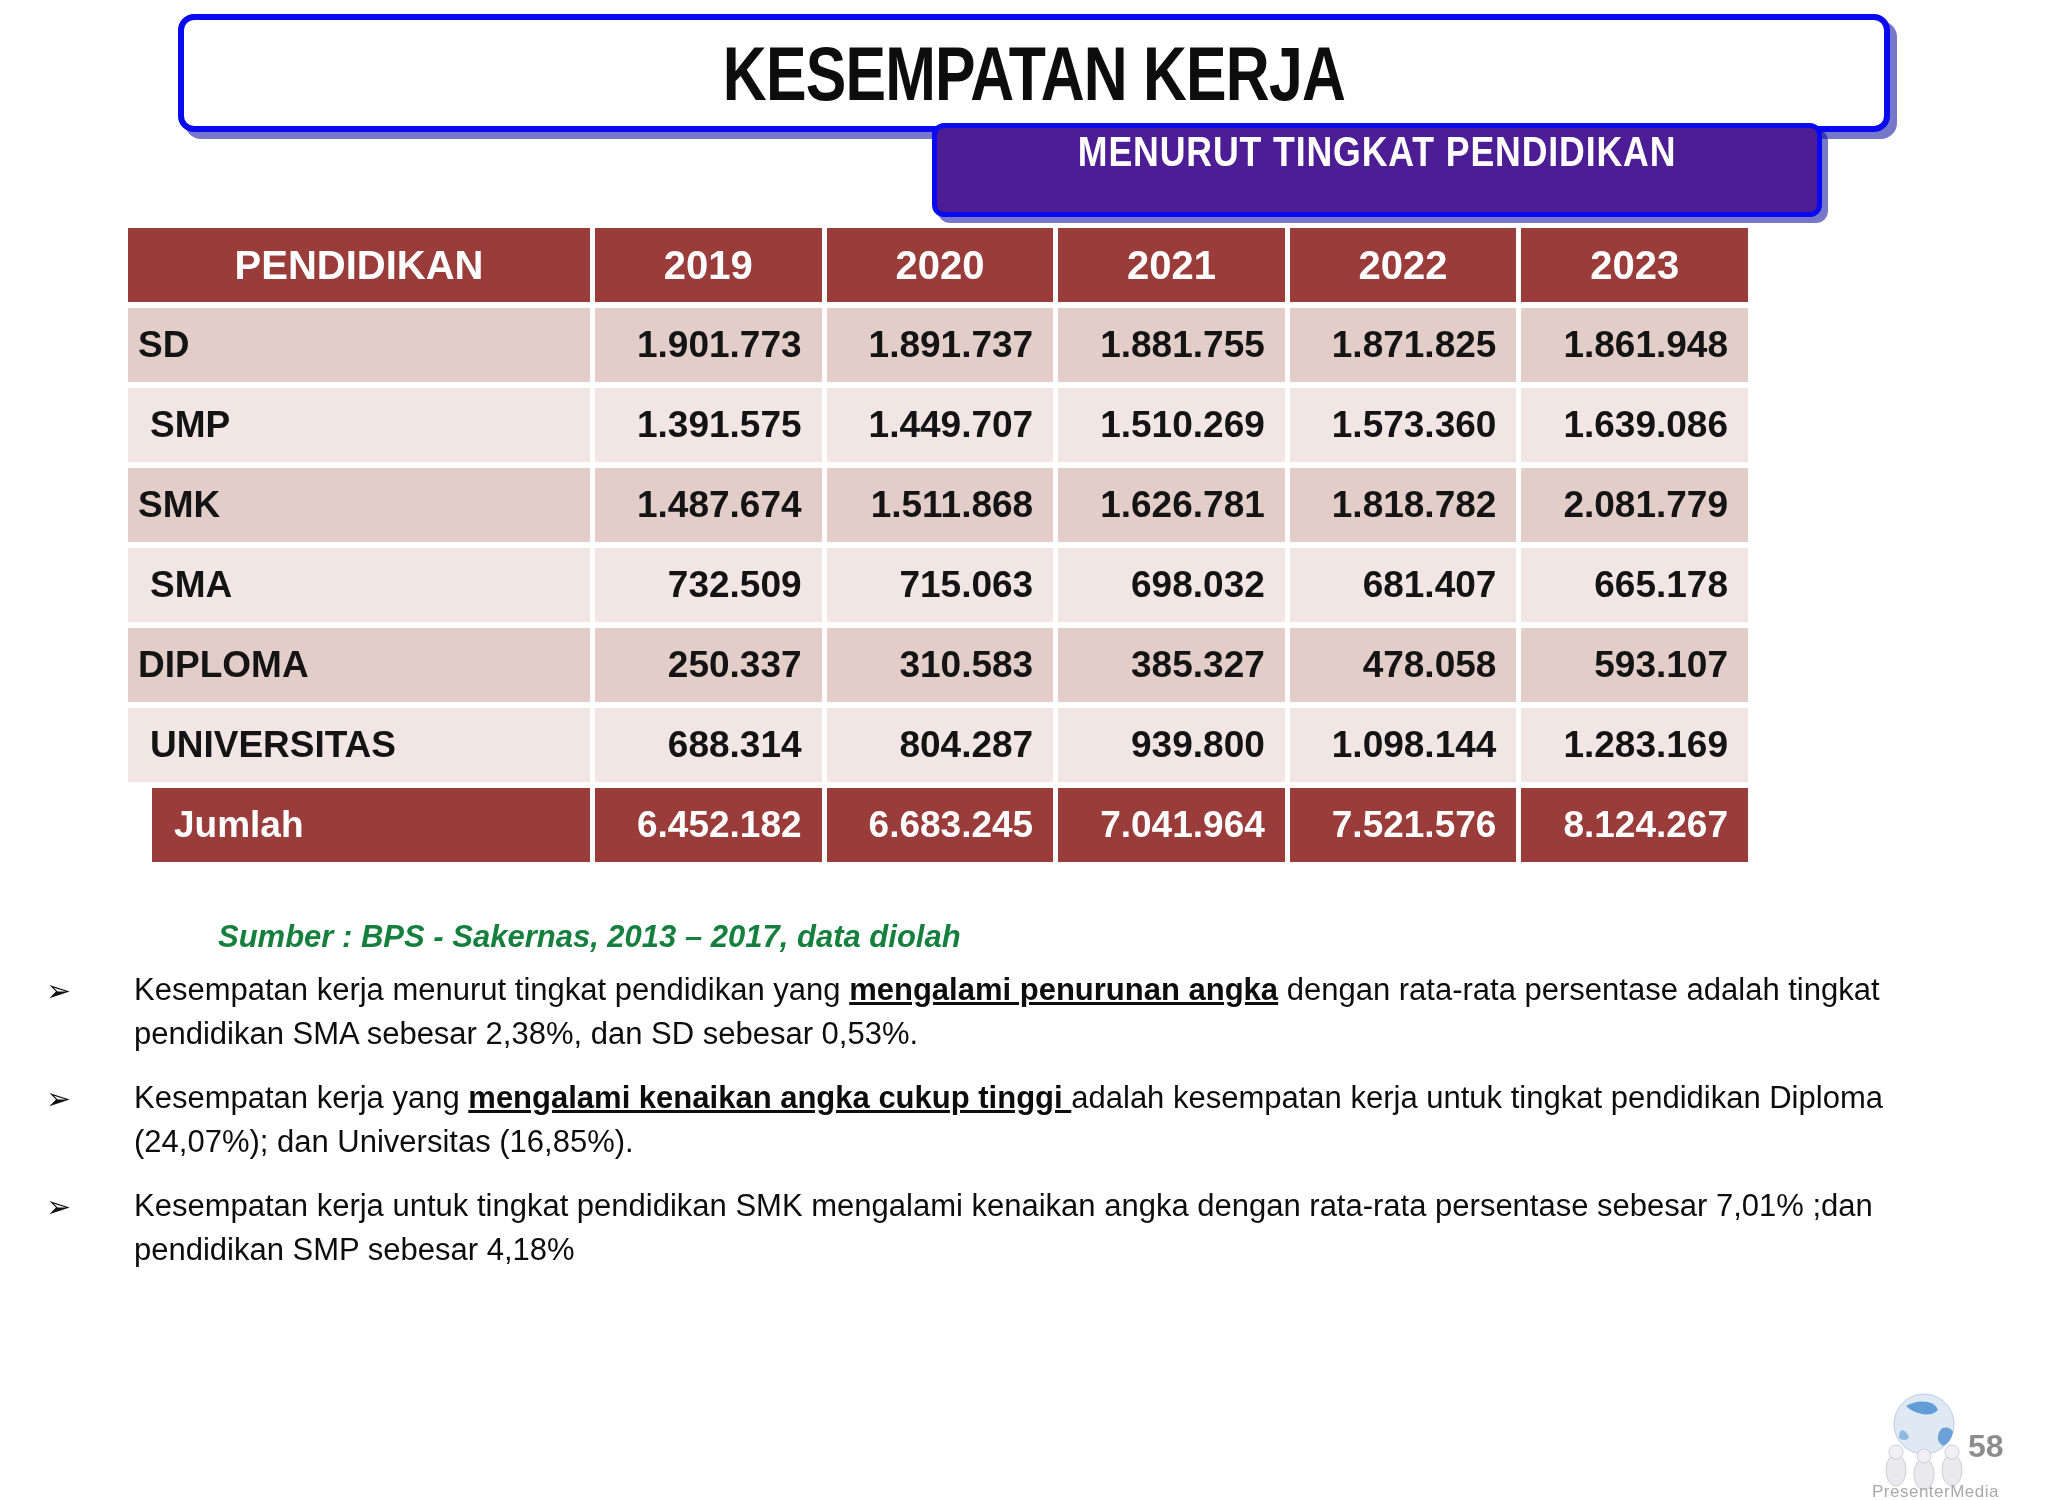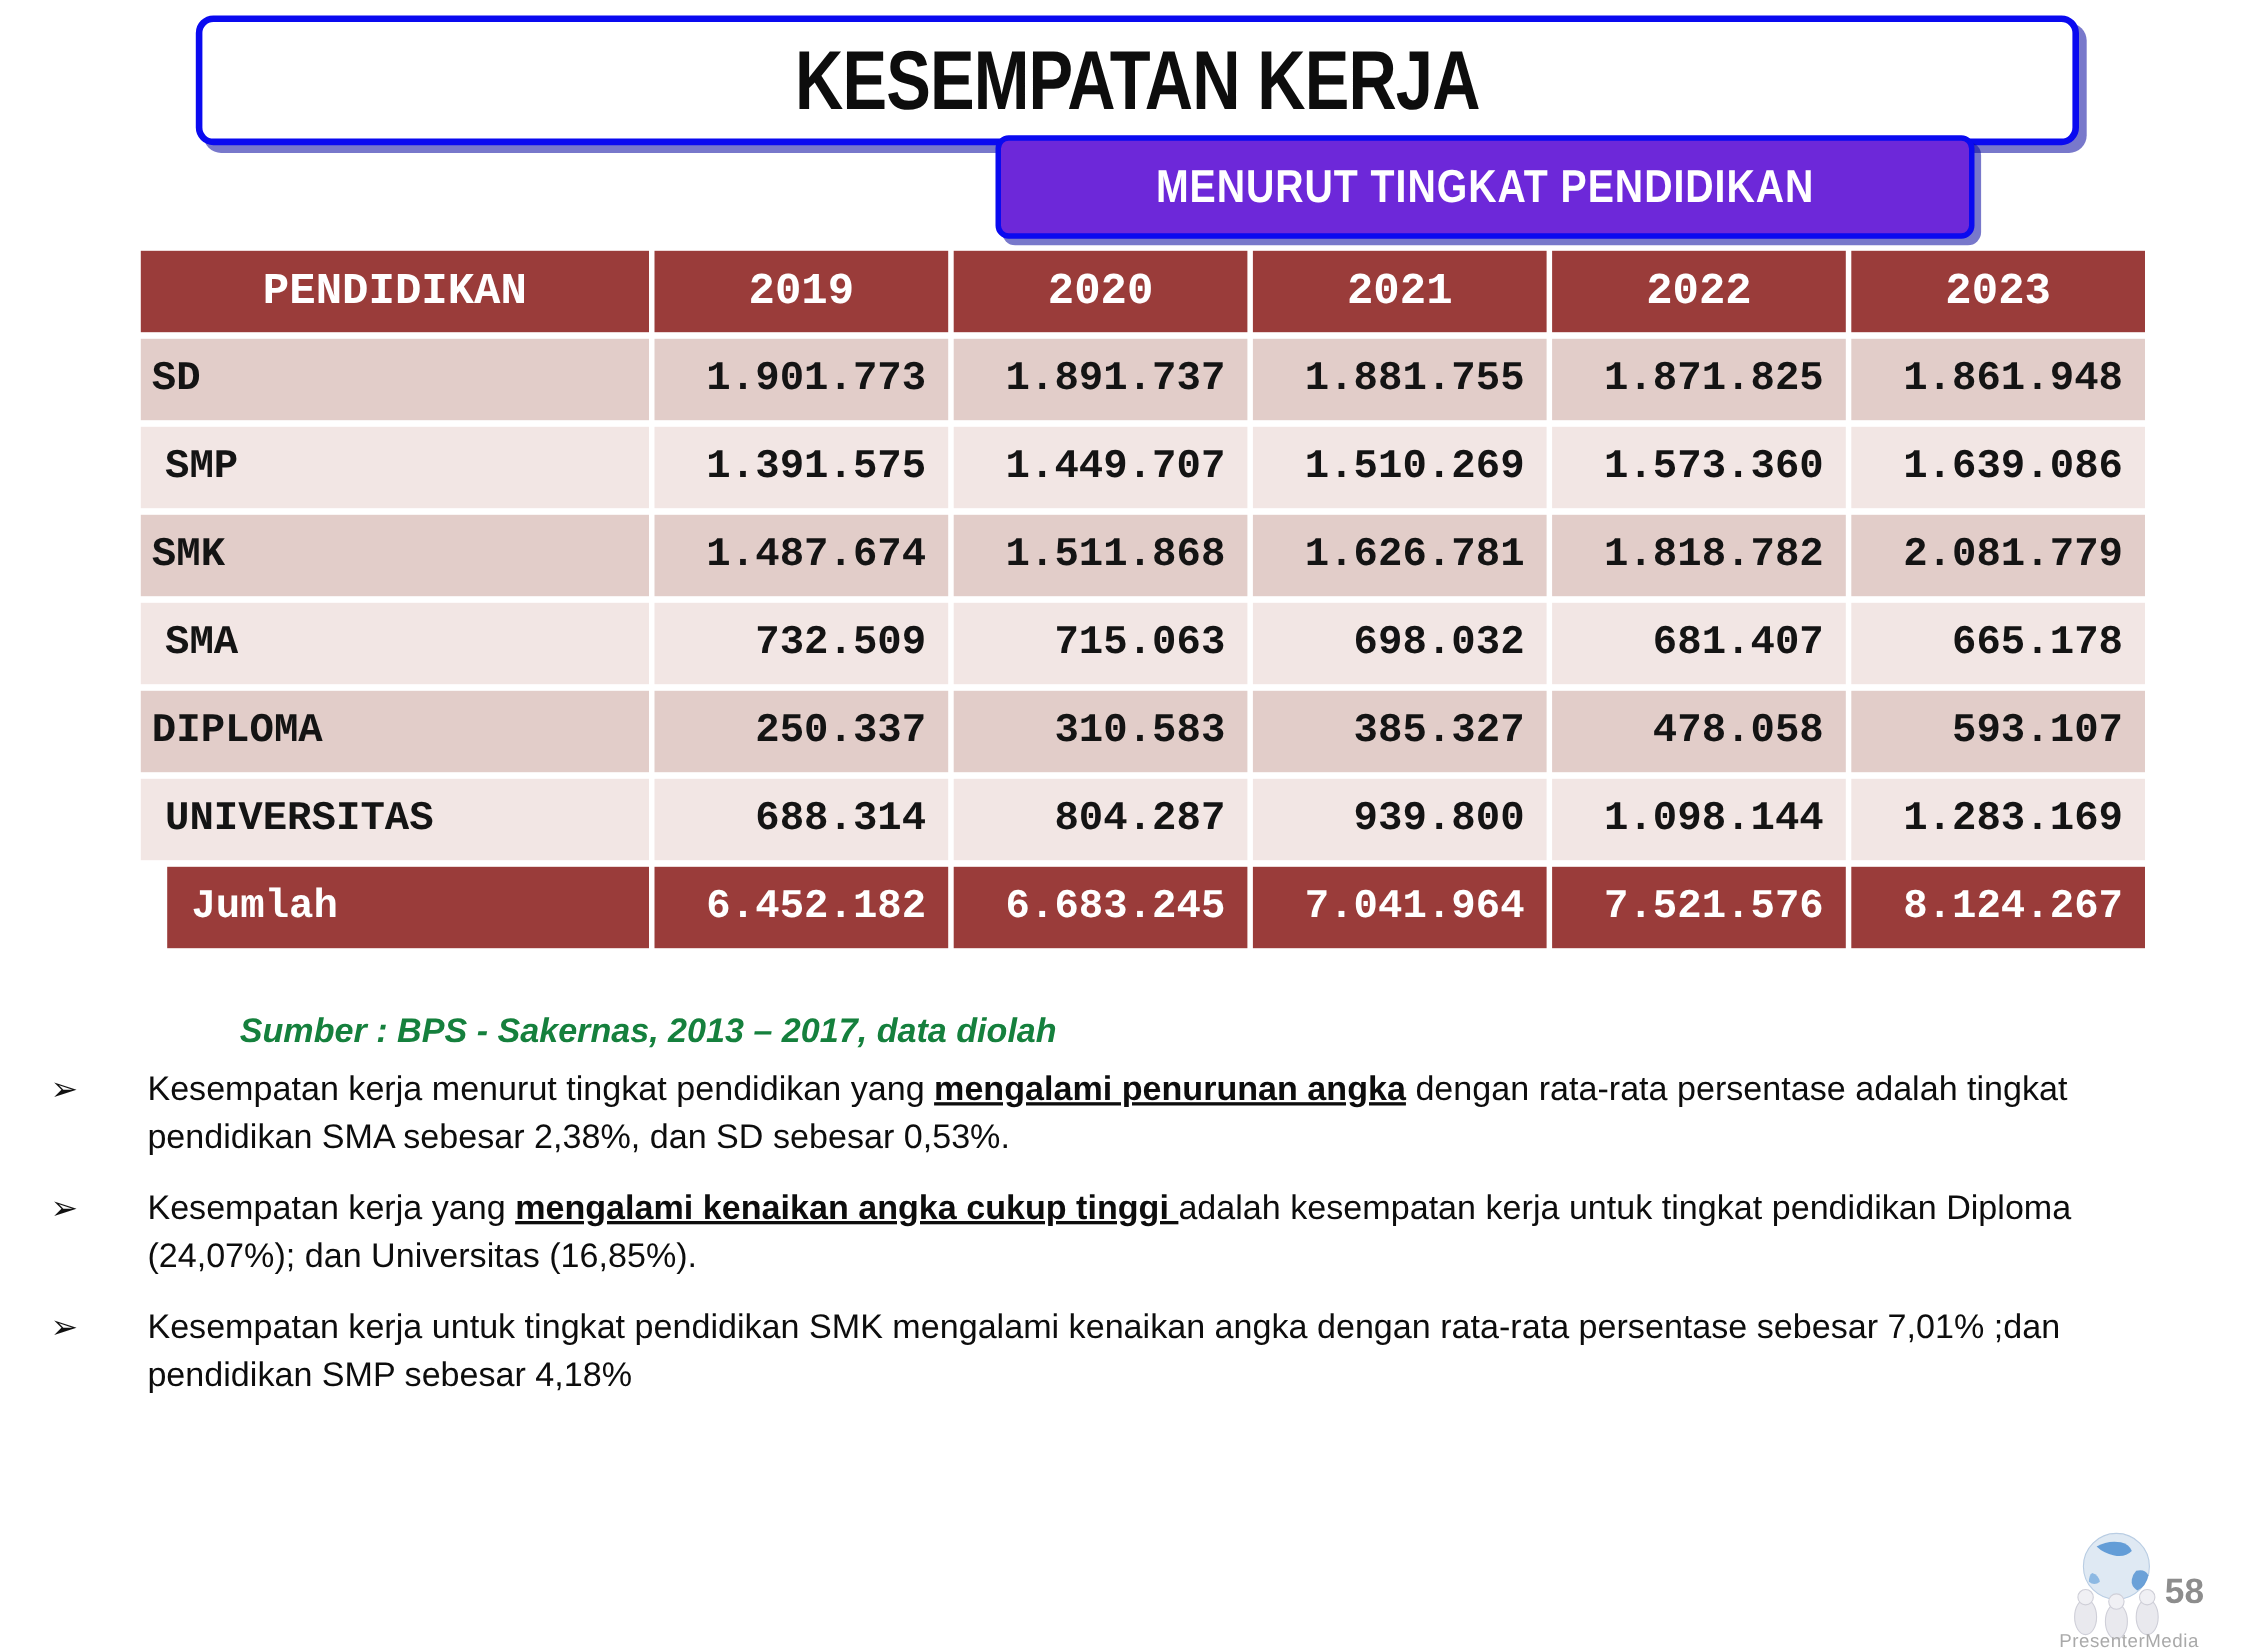--- a/index.html
+++ b/index.html
@@ -18,38 +18,37 @@
     border:6px solid #0a0af0;
     border-radius:16px;
     box-shadow:7px 7px 0 rgba(10,10,160,0.55);
     display:flex;align-items:center;justify-content:center;
   }
   .title-text{
     font-size:76px;font-weight:800;letter-spacing:-1px;color:#0d0d0d;
     transform:scaleX(0.80);transform-origin:center;white-space:nowrap;
   }
   .subtitle-box{
-    position:absolute;left:905px;top:123px;width:880px;height:84px;
-    background:#6d28d9;
+    position:absolute;left:932px;top:123px;width:880px;height:84px;
+    background:#4c1d95;
     border:5px solid #0a0af0;
     border-radius:12px;
     box-shadow:6px 6px 0 rgba(10,10,160,0.55);
-    display:flex;align-items:center;justify-content:center;
+    display:flex;align-items:flex-start;justify-content:center;
   }
   .subtitle-text{
     font-size:42px;font-weight:800;color:#ffffff;letter-spacing:1px;
     transform:scaleX(0.85);transform-origin:center;white-space:nowrap;
   }
   
   .edu-table{
-    position:absolute;left:128px;top:228px;width:1822px;
+    position:absolute;left:128px;top:228px;width:1620px;
     display:grid;
     grid-template-columns:462px repeat(5,1fr);
     gap:6px 5px;
-    font-family:Liberation Mono, monospace;
   }
   .cell{
     height:74px;
     display:flex;align-items:center;
     font-size:37px;font-weight:700;
   }
   .th{
     background:#9a3c3a;color:#ffffff;
     justify-content:center;font-size:40px;
   }

